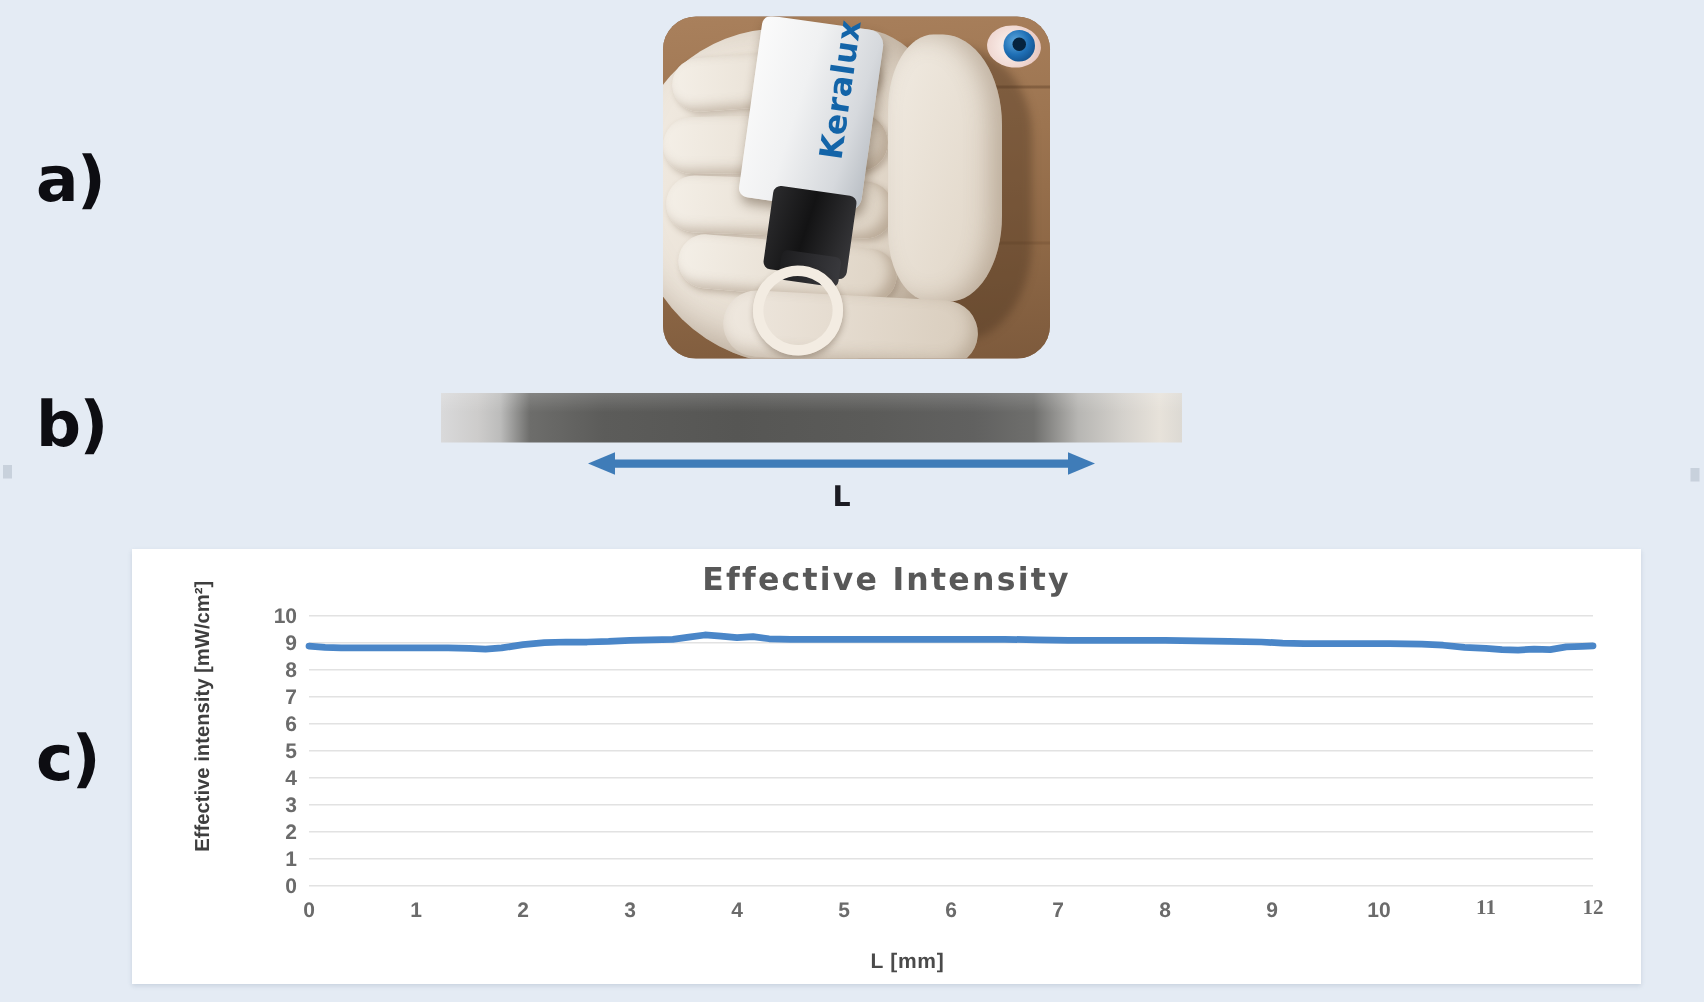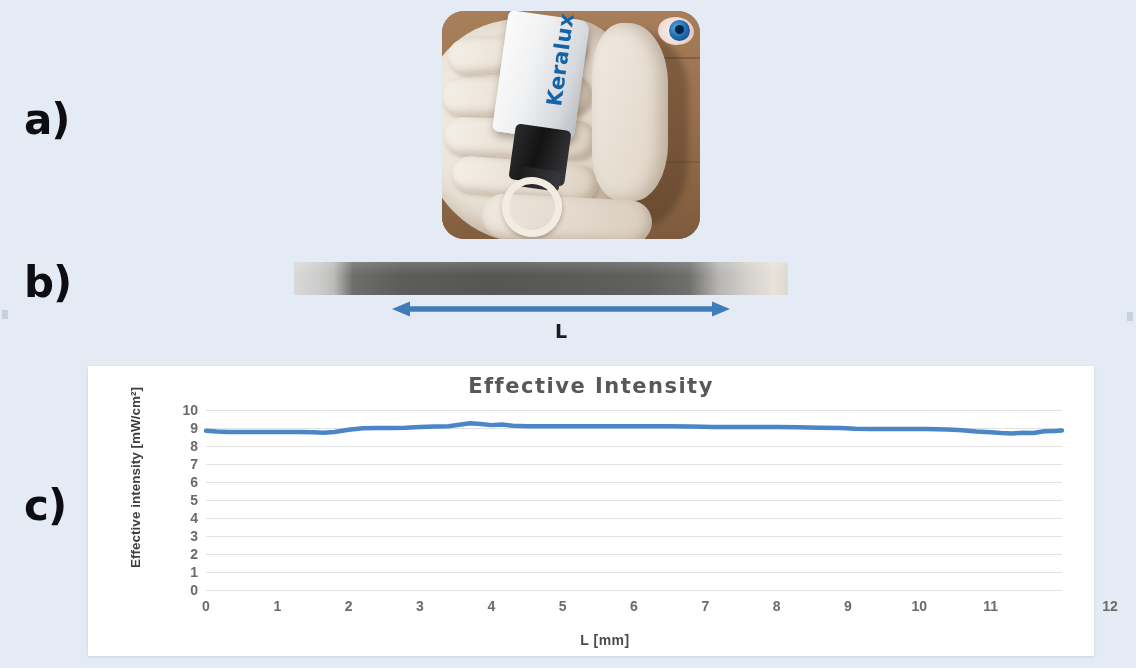--- a/index.html
+++ b/index.html
@@ -356,20 +356,20 @@
         <div class="xtick" style="left: 71.3333px;">1</div>
         <div class="xtick" style="left: 142.667px;">2</div>
         <div class="xtick" style="left: 214px;">3</div>
         <div class="xtick" style="left: 285.333px;">4</div>
         <div class="xtick" style="left: 356.667px;">5</div>
         <div class="xtick" style="left: 428px;">6</div>
         <div class="xtick" style="left: 499.333px;">7</div>
         <div class="xtick" style="left: 570.667px;">8</div>
         <div class="xtick" style="left: 642px;">9</div>
         <div class="xtick" style="left: 713.333px;">10</div>
-        <div class="xtick" style="left: 784.667px;">11</div>
-        <div class="xtick" style="left: 904px;">12</div>
+        <div class="xtick" style="left: 784.667px; font-family: Liberation Serif, serif;">11</div>
+        <div class="xtick" style="left: 856px; font-family: Liberation Serif, serif;">12</div>
       </div>
     <svg id="plot-svg" viewBox="0 0 856 180" preserveAspectRatio="none">
       <polyline id="series-path" fill="none" stroke="#4a86c8" stroke-width="4.5" stroke-linejoin="round" stroke-linecap="round" points="0.00,20.70 10.70,21.60 21.40,21.96 35.67,21.96 49.93,21.96 64.20,21.96 78.47,21.96 92.73,21.96 107.00,22.32 117.70,22.68 128.40,21.96 142.67,19.80 156.93,18.36 171.20,18.00 185.47,18.00 199.73,17.64 214.00,16.92 228.27,16.56 242.53,16.20 253.23,14.76 263.93,13.32 274.63,14.04 285.33,15.12 296.03,14.40 306.73,15.84 321.00,16.20 335.27,16.20 356.67,16.20 378.07,16.20 399.47,16.20 420.87,16.20 442.27,16.20 463.67,16.20 485.07,16.56 506.47,16.92 527.87,16.92 549.27,16.92 570.67,16.92 592.07,17.28 613.47,17.64 634.87,18.00 649.13,18.72 663.40,19.08 677.67,19.08 699.07,19.08 720.47,19.08 741.87,19.44 756.13,20.16 770.40,21.60 784.67,22.32 795.37,23.04 806.07,23.40 816.77,22.68 827.47,23.04 838.17,21.24 848.87,20.88 856.00,20.52"></polyline>
     </svg>
   </div>
 </div>
 
 </body></html>

